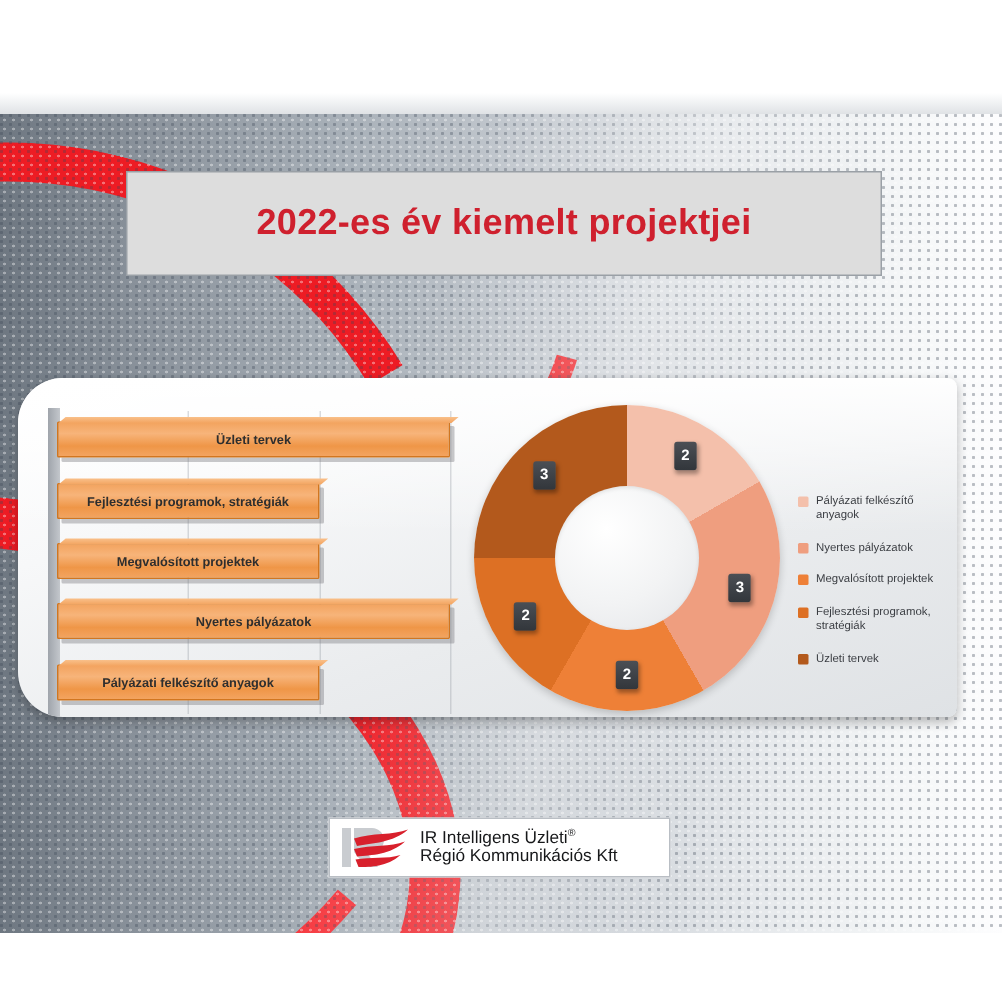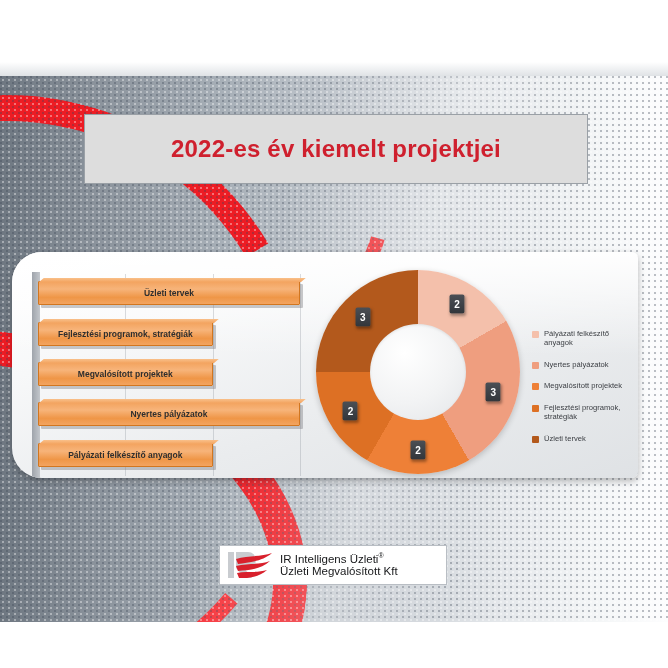--- a/index.html
+++ b/index.html
@@ -208,17 +208,17 @@
       <svg width="48" height="32" viewBox="0 0 48 32">
         <rect x="2" y="3" width="6" height="26" fill="#c9ccd0"></rect>
         <path d="M12 3 h10 a8 8 0 0 1 0 16 h-4 l8 10 h-8 l-8 -10 V3 z" fill="#c9ccd0"></path>
         <path d="M10 10 C22 6, 36 8, 46 4 C36 13, 22 13, 12 15 z" fill="#d8202c"></path>
         <path d="M10 17 C22 14, 34 16, 44 12 C34 21, 22 21, 12 22 z" fill="#d8202c"></path>
         <path d="M11 24 C21 22, 32 24, 41 21 C32 29, 21 29, 13 29 z" fill="#d8202c"></path>
       </svg>
     </div>
     <div id="logo-text">
       <span class="logo-line"><span>IR Intelligens Üzleti</span><span class="reg">®</span></span>
-      <span class="logo-line">Üzleti Megvalósított Kft</span>
+      <span class="logo-line">Régió Kommunikációs Kft</span>
     </div>
   </div>
 
 </div>
 
 </body></html>

